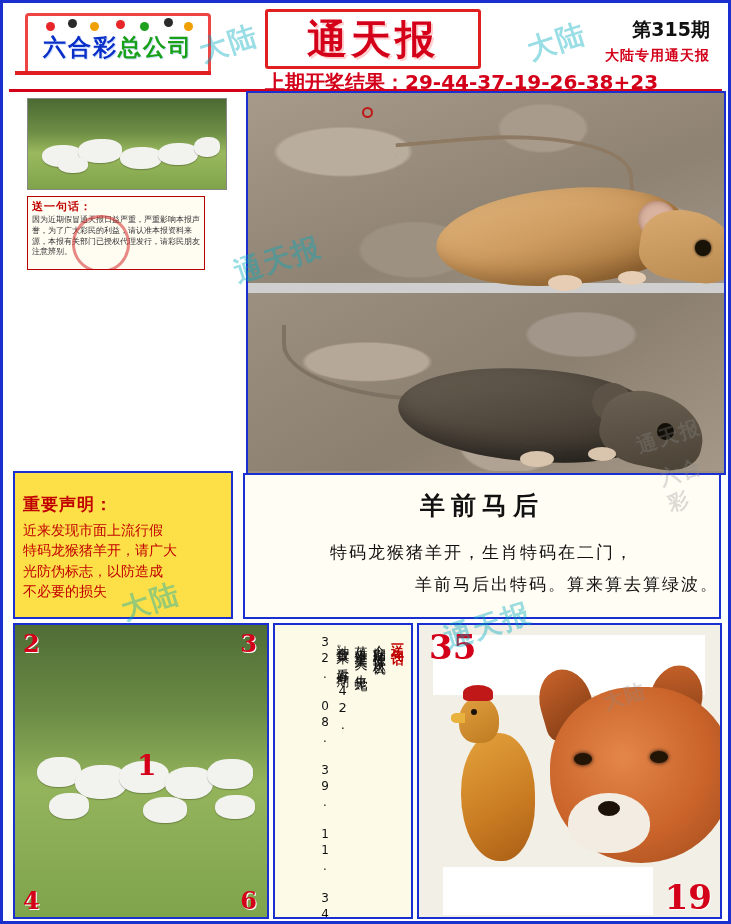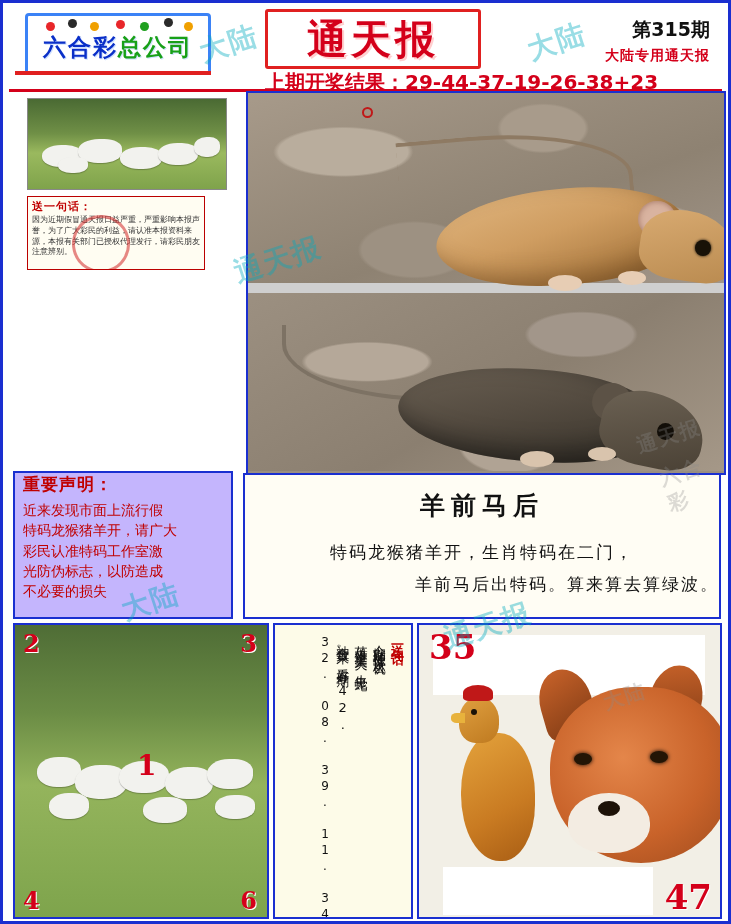--- a/index.html
+++ b/index.html
@@ -25,21 +25,21 @@
     position: absolute;
     left: 0; top: 0;
     width: 725px;
     height: 88px;
   }
   .logo-box {
     position: absolute;
     left: 22px; top: 10px;
     width: 180px; height: 56px;
     background: #ffffff;
-    border: 3px solid #3b82f6;
+    border: 3px solid #ef4444;
     border-radius: 4px;
     overflow: hidden;
   }
   .logo-dots {
     position: absolute;
     left: 0; top: 0; width: 100%; height: 22px;
   }
   .dot { position: absolute; width: 9px; height: 9px; border-radius: 50%; top: 6px;}
   .d1 { left: 18px; background:#e8262a; }
   .d2 { left: 40px; background:#2a2a2a; top:3px;}
@@ -268,23 +268,23 @@
     position:absolute; left:114px; top:14px; width:7px; height:7px;
     border-radius:50%; border:2px solid #c01818;
   }
 
   
   .decl {
     position: absolute;
     left: 10px; top: 468px;
     width: 220px; height: 148px;
     border: 2px solid #1a2fd0;
-    background: #c4b5fd;
+    background: #fde047;
     box-sizing: border-box;
-    padding: 0 8px;
+    padding: 20px 8px;
   }
   .decl-title {
     font-size: 17px; font-weight: bold; color: #c00000;
     letter-spacing: 1px; margin-bottom: 4px;
   }
   .decl-line {
     font-size: 14px; color: #c00000; line-height: 1.45; font-weight: normal;
   }
 
   
@@ -518,21 +518,20 @@
     <div class="m1-foot" style="left:272px; top:358px; width:34px; height:16px; background:#d9c4ad;"></div>
     <div class="m1-foot" style="left:340px; top:354px; width:28px; height:14px; background:#d9c4ad;"></div>
 
     <div class="wm grey" style="left: 388px; top: 330px;">通天报</div>
   </div>
 
   <div class="decl">
     <div class="decl-title">重要声明：</div>
     <div class="decl-line">近来发现市面上流行假</div>
     <div class="decl-line">特码龙猴猪羊开，请广大</div>
-    <div class="decl-line">彩民认准特码工作室激</div>
     <div class="decl-line">光防伪标志，以防造成</div>
     <div class="decl-line">不必要的损失</div>
   </div>
 
   <div class="slogan">
     <div class="slogan-title">羊前马后</div>
     <div class="slogan-body">特码龙猴猪羊开，生肖特码在二门，</div>
     <div class="slogan-body" style="margin-top:0;text-align:right;">羊前马后出特码。算来算去算绿波。</div>
   </div>
 
@@ -575,21 +574,21 @@
 
     <div class="chicken"></div>
     <div class="chicken-head"></div>
     <div class="chicken-comb"></div>
     <div class="chicken-beak"></div>
     <div class="chicken-eye"></div>
 
     <div class="white-strip"></div>
 
     <div class="big-num" style="left:10px; top:2px;">35</div>
-    <div class="big-num" style="right:8px; bottom:0px;">47</div>
+    <div class="big-num" style="right:8px; bottom:0px;">19</div>
   </div>
 
   <div class="wm" style="left: 196px; top: 22px;">大陆</div>
   <div class="wm" style="left: 524px; top: 20px;">大陆</div>
   <div class="wm" style="left: 230px; top: 238px;">通天报</div>
   <div class="wm" style="left: 118px; top: 580px;">大陆</div>
   <div class="wm" style="left: 440px; top: 604px;">通天报</div>
   <div class="wm grey" style="left: 660px; top: 452px;">六合彩</div>
   <div class="wm grey" style="left: 600px; top: 680px;">大陆</div>
 

